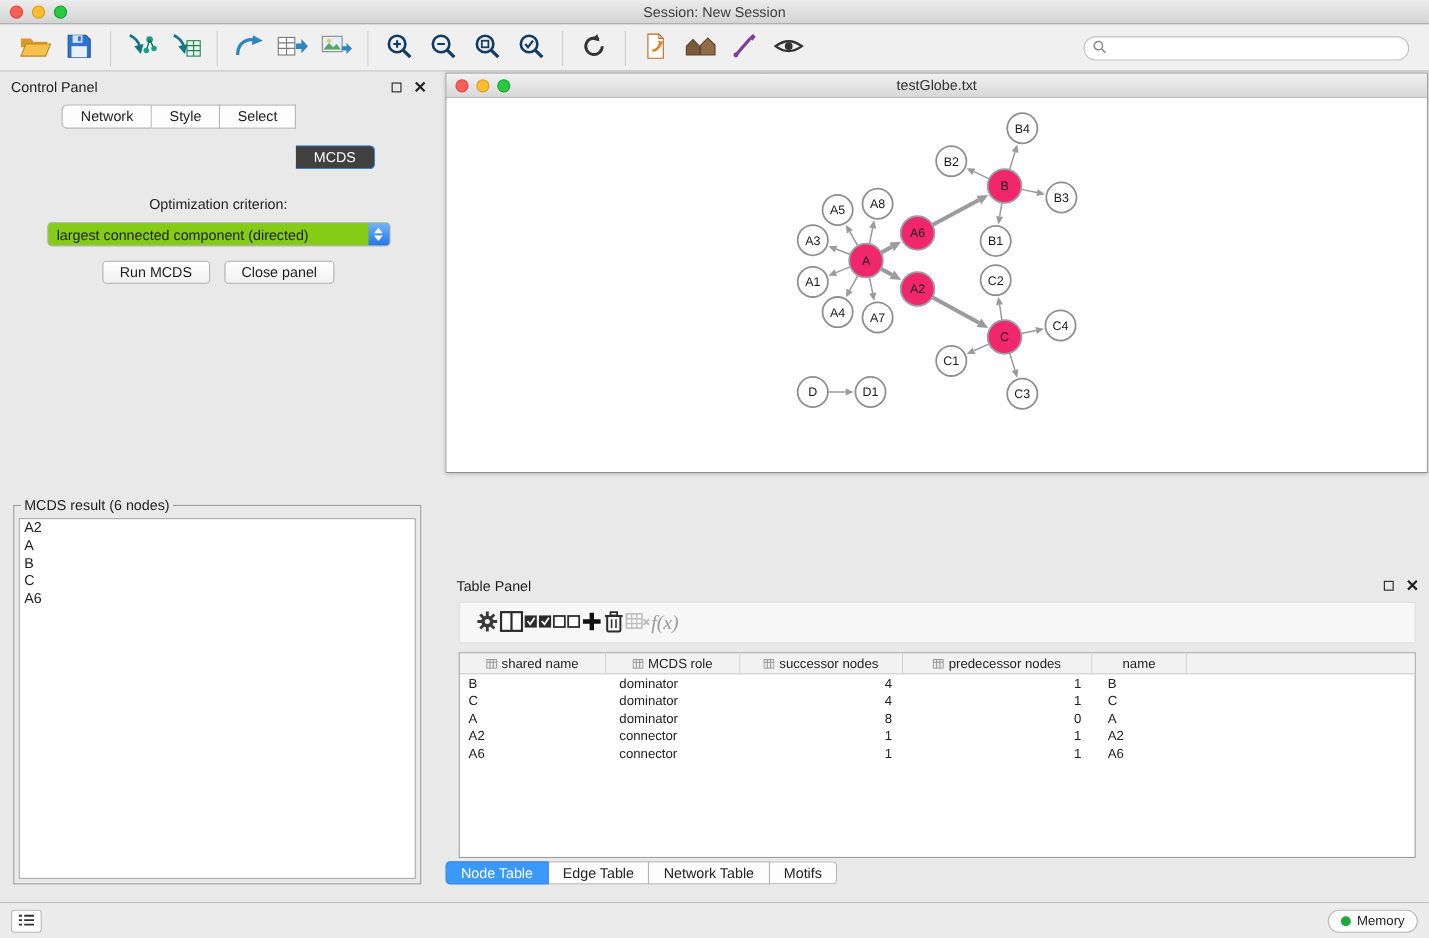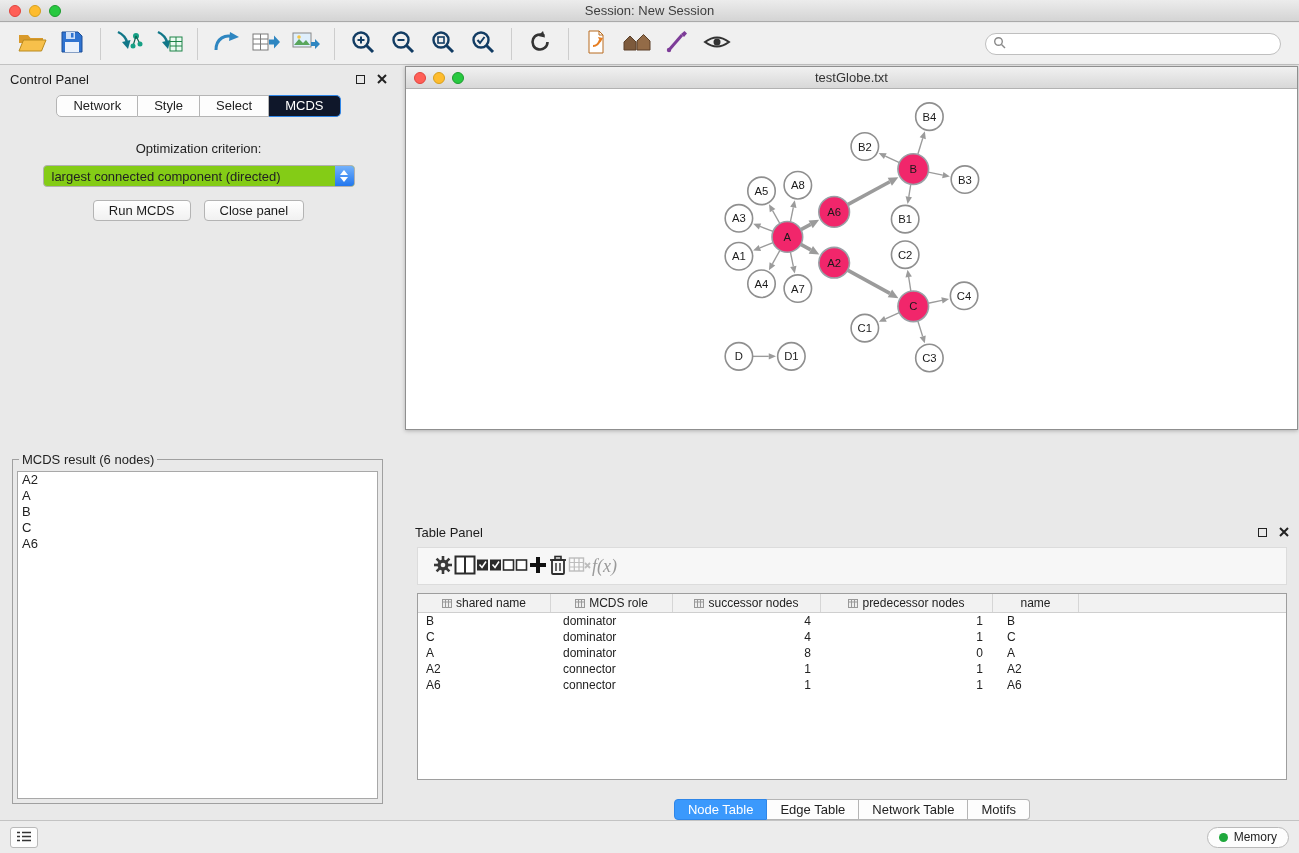--- a/index.html
+++ b/index.html
@@ -49,21 +49,21 @@
   .panel-header { height:26px; display:flex; align-items:center; padding:0 10px; font-size:13px; color:#1c1c1c; }
   .panel-controls { margin-left:auto; display:flex; gap:12px; align-items:center; }
   .float-glyph { width:9px; height:9px; border:1.6px solid #222; display:inline-block; }
   .cp-tabs { display:flex; justify-content:center; margin-top:3px; }
   .ctab {
     height:22px; line-height:20px; padding:0 16px; font-size:13px;
     background:#fdfdfd; border:1px solid #b5b5b5; border-left:none; color:#222; cursor:default;
   }
   .ctab:first-child { border-left:1px solid #b5b5b5; border-radius:5px 0 0 5px; }
   .ctab:last-child { border-radius:0 5px 5px 0; }
-  .ctab.active { background:#0f172a; border-color:#2f86e8; color:#fff; }
+  .ctab.active { background:#404040; border-color:#2f86e8; color:#fff;margin-top:37px; }
   .opt-label { text-align:center; margin-top:24px; font-size:13px; }
   .combo {
     margin:9px auto 0; width:312px; height:22px; background:#84cc16;
     border:1px solid #b1b1b1; border-radius:4px; position:relative;
     display:flex; align-items:center; padding-left:8px; font-size:13px;
   }
   .combo-stepper {
     position:absolute; right:0; top:0; bottom:0; width:19px;
     background:linear-gradient(#73b1fb,#2377ee);
     border-radius:0 3px 3px 0; display:flex; flex-direction:column;
@@ -119,21 +119,21 @@
   .th {
     display:flex; align-items:center; justify-content:center; gap:4px;
     font-size:12px; color:#222; border-right:1px solid #d6d6d6; overflow:hidden; white-space:nowrap;text-align:right;
   }
   .tr { height:16px; }
   .td { font-size:12px; line-height:16px; overflow:hidden; white-space:nowrap; }
   .td.c1 { padding-left:8px; }
   .td.c2 { padding-left:12px; }
   .td.c3, .td.c4 { text-align:right; padding-right:10px; }
   .td.c5 { padding-left:14px; }
-  .tp-tabs { position:absolute; bottom:0; left:0; right:0; display:flex; justify-content:center; }
+  .tp-tabs { position:absolute; bottom:16px; left:0; right:0; display:flex; }
   .ttab {
     height:21px; line-height:19px; padding:0 13px; font-size:13px;
     background:#fdfdfd; border:1px solid #b5b5b5; border-left:none; color:#222;
   }
   .ttab:first-child { border-left:1px solid #b5b5b5; border-radius:4px 0 0 4px; }
   .ttab:last-child { border-radius:0 4px 4px 0; }
   .ttab.active { background:#3b99fc; border-color:#2f86e8; color:#fff; }
 
   
   .status-bar {

